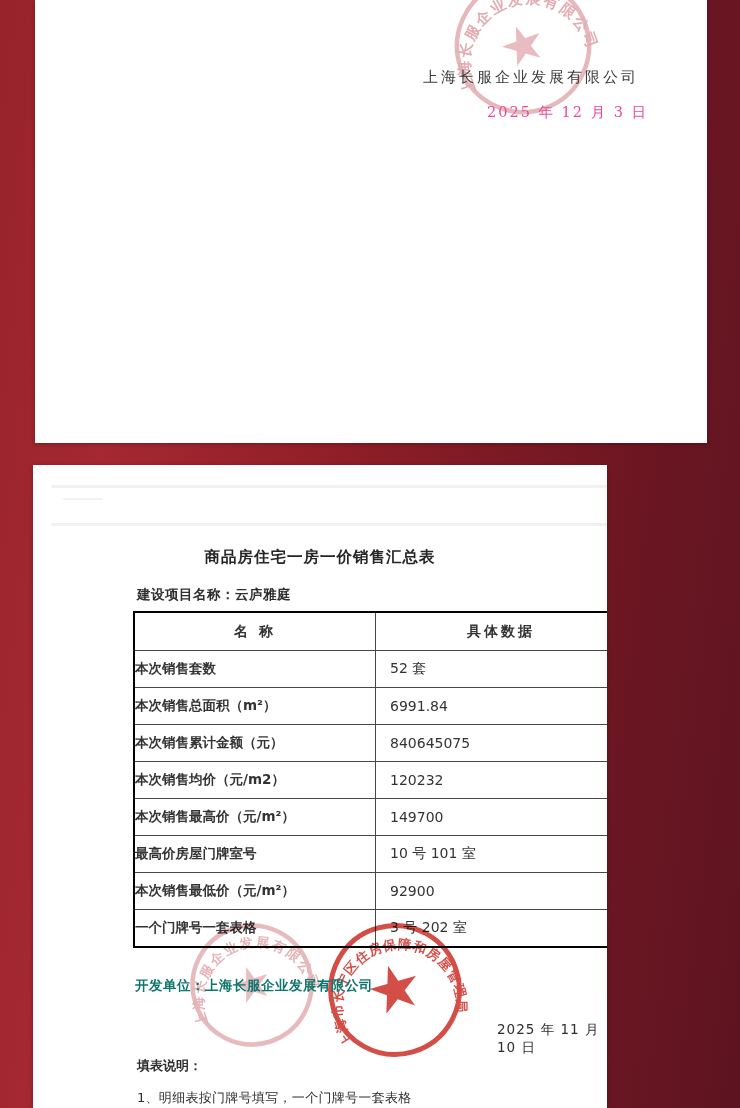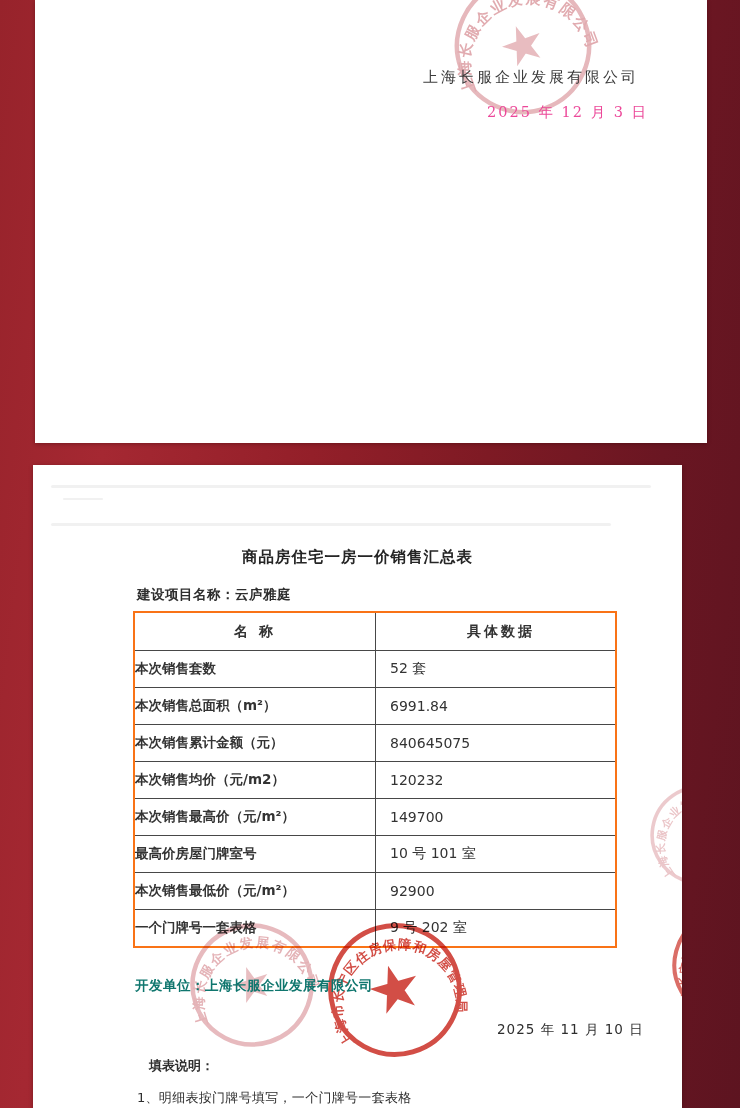--- a/index.html
+++ b/index.html
@@ -10,21 +10,21 @@
   }
   .screen {
     position: relative; width: 740px; height: 1108px; overflow: hidden;
     background: linear-gradient(97deg, #97232b 0%, #a52832 18%, #931f29 42%, #7e1a24 62%, #6a1622 82%, #5d1420 100%);
   }
   .page {
     position: absolute; background: #ffffff; overflow: hidden;
     box-shadow: 0 1px 4px rgba(40,0,0,0.35);
   }
   .page1 { left: 35px; top: 0; width: 672px; height: 443px; }
-  .page2 { left: 33px; top: 465px; width: 649px; height: 643px; }
+  .page2 { left: 33px; top: 465px; width: 574px; height: 643px; }
 
   
   .p1-company {
     position: absolute; left: 388px; top: 68px;
     font-family: "DejaVu Serif", "Liberation Serif", serif;
     font-size: 15px; letter-spacing: 3px; color: #3b3b3b; white-space: nowrap;
   }
   .p1-date {
     position: absolute; left: 452px; top: 103px;
     font-family: "DejaVu Serif", "Liberation Serif", serif;
@@ -44,32 +44,32 @@
   .p2-dev {
     position: absolute; left: 102px; top: 512px;
     font-size: 13.5px; font-weight: 700; color: #0f766e; letter-spacing: 0.5px;
     z-index: 3;
   }
   .p2-date {
     position: absolute; left: 464px; top: 556px;
     font-size: 13.5px; color: #2e2e2e; letter-spacing: 1px; z-index: 3;
   }
   .p2-notes-title {
-    position: absolute; left: 116px; top: 592px;
+    position: absolute; left: 104px; top: 592px;
     font-size: 13px; font-weight: 600; color: #2e2e2e;
   }
   .p2-note {
     position: absolute; left: 104px; top: 624px;
     font-size: 13px; color: #2e2e2e; letter-spacing: 0.3px; text-align: right;
   }
 
   
   .table {
     position: absolute; left: 100px; top: 146px; width: 484px;
-    border: 2px solid #f97316; box-sizing: border-box; background: rgba(255,255,255,0.0);
+    border: 2px solid #000000; box-sizing: border-box; background: rgba(255,255,255,0.0);
     z-index: 2;
   }
   .trow { display: flex; height: 36px; border-top: 1px solid #474747; }
   .trow.thead { height: 37px; border-top: none; }
   .tcell {
     flex: 0 0 50%; box-sizing: border-box; display: flex; align-items: center;
     font-size: 13.5px; color: #333333; overflow: hidden; white-space: nowrap;
   }
   .tcell.cval { border-left: 1px solid #474747; padding-left: 14px; font-size: 14px; }
   .tcell.clabel { font-weight: 600; }
@@ -144,21 +144,21 @@
       <div class="trow">
         <div class="tcell clabel">最高价房屋门牌室号</div>
         <div class="tcell cval">10 号 101 室</div>
       </div>
       <div class="trow">
         <div class="tcell clabel">本次销售最低价（元/m²）</div>
         <div class="tcell cval">92900</div>
       </div>
       <div class="trow">
         <div class="tcell clabel">一个门牌号一套表格</div>
-        <div class="tcell cval">9 号 202 室</div>
+        <div class="tcell cval">3 号 202 室</div>
       </div>
     </div>
 
     <div class="p2-dev"><span>开发单位：</span><span>上海长服企业发展有限公司</span></div>
 
     <div class="stamp" style="left:147px; top:448px; width:144px; height:144px; opacity:0.5; transform:rotate(-18deg); z-index:2;">
       <svg width="144" height="144" viewBox="-80 -80 160 160">
         <circle r="66" fill="none" stroke="#c9666e" stroke-width="5" opacity="0.9"></circle>
         <path d="M0,-1 L0.588,0.809 L-0.951,-0.309 L0.951,-0.309 L-0.588,0.809 Z" transform="scale(21)" fill="#c9666e" fill-rule="nonzero" opacity="0.85"></path>
         <defs>

